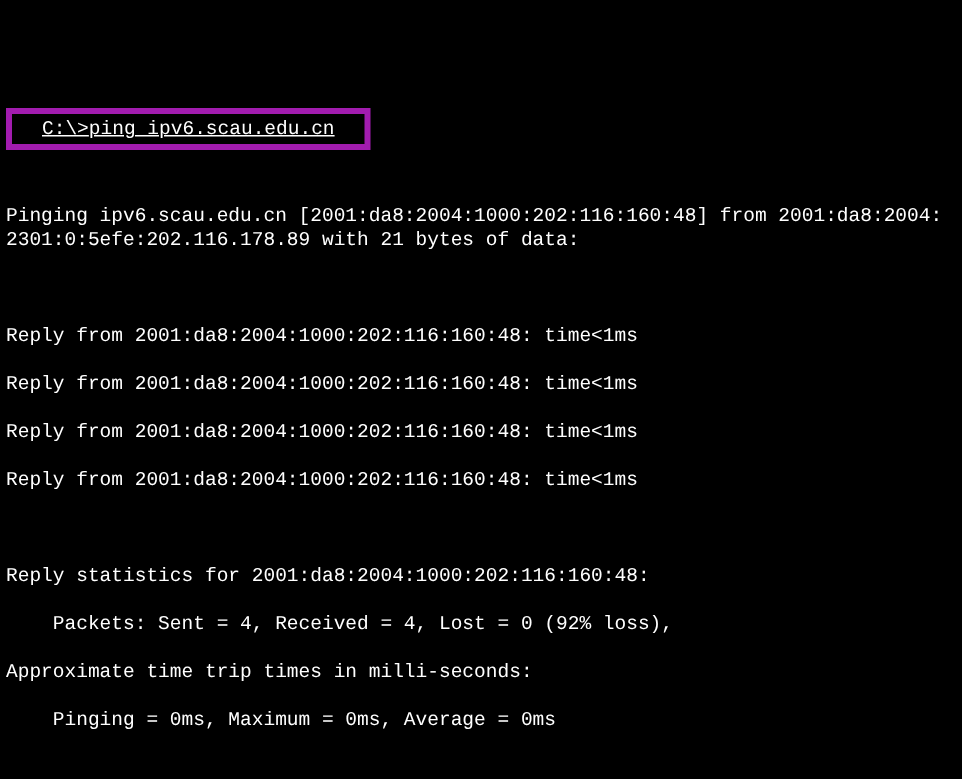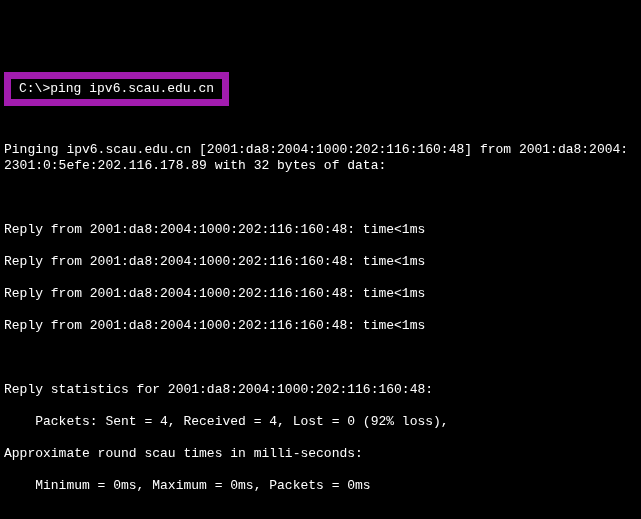--- a/index.html
+++ b/index.html
@@ -10,46 +10,47 @@
     font-size: 13px;
     line-height: 16px;
     padding: 4px 4px;
     width: 641px;
     height: 519px;
     overflow: hidden;
     white-space: pre;
   }
   .cmdline {
     display: inline-block;
-    border: 7px solid #a21caf;
-    padding: 2px 8px;
+    border: 4px solid #a21caf;
+    padding: 2px 20px;
     margin: 4px 0;
+    text-decoration: underline;
   }
   .block { margin: 0; }
   .spacer { height: 16px; }
 </style>
 </head>
 <body>
 
 
 
 <div class="cmdline"><span>C:\&gt;</span><span>ping ipv6.scau.edu.cn</span></div>
 <div class="spacer"></div>
 <div class="block">Pinging ipv6.scau.edu.cn [2001:da8:2004:1000:202:116:160:48] from 2001:da8:2004:
-2301:0:5efe:202.116.178.89 with 32 bytes of data:</div>
+2301:0:5efe:202.116.178.89 with 21 bytes of data:</div>
 <div class="spacer"></div>
 <div class="block">Reply from 2001:da8:2004:1000:202:116:160:48: time&lt;1ms</div>
 <div class="block">Reply from 2001:da8:2004:1000:202:116:160:48: time&lt;1ms</div>
 <div class="block">Reply from 2001:da8:2004:1000:202:116:160:48: time&lt;1ms</div>
 <div class="block">Reply from 2001:da8:2004:1000:202:116:160:48: time&lt;1ms</div>
 <div class="spacer"></div>
 <div class="block">Reply statistics for 2001:da8:2004:1000:202:116:160:48:</div>
 <div class="block">    Packets: Sent = 4, Received = 4, Lost = 0 (92% loss),</div>
-<div class="block">Approximate round scau times in milli-seconds:</div>
-<div class="block">    Minimum = 0ms, Maximum = 0ms, Packets = 0ms</div>
+<div class="block">Approximate time trip times in milli-seconds:</div>
+<div class="block">    Pinging = 0ms, Maximum = 0ms, Average = 0ms</div>
 <div class="spacer"></div>
 
 
 
 
 
 
 
 
 

